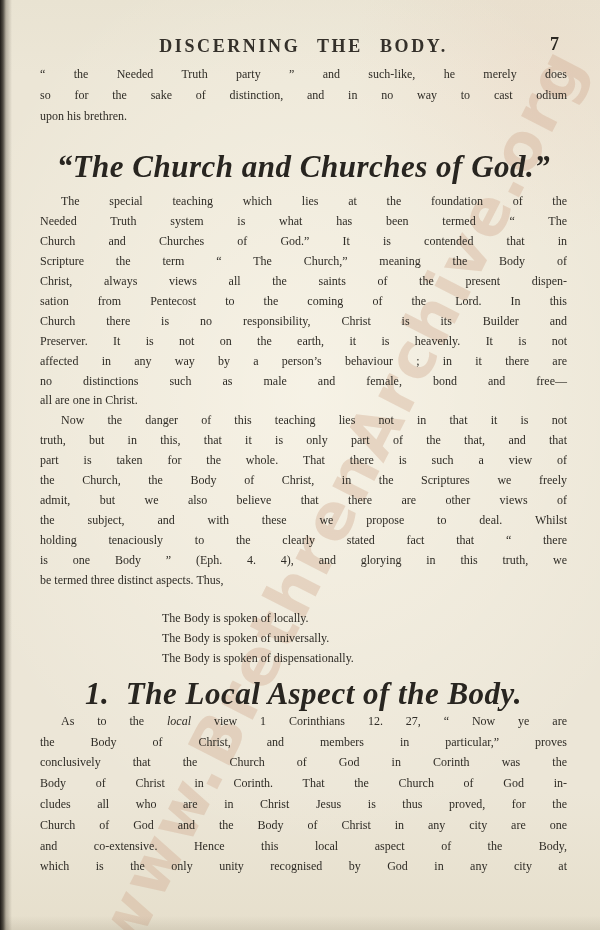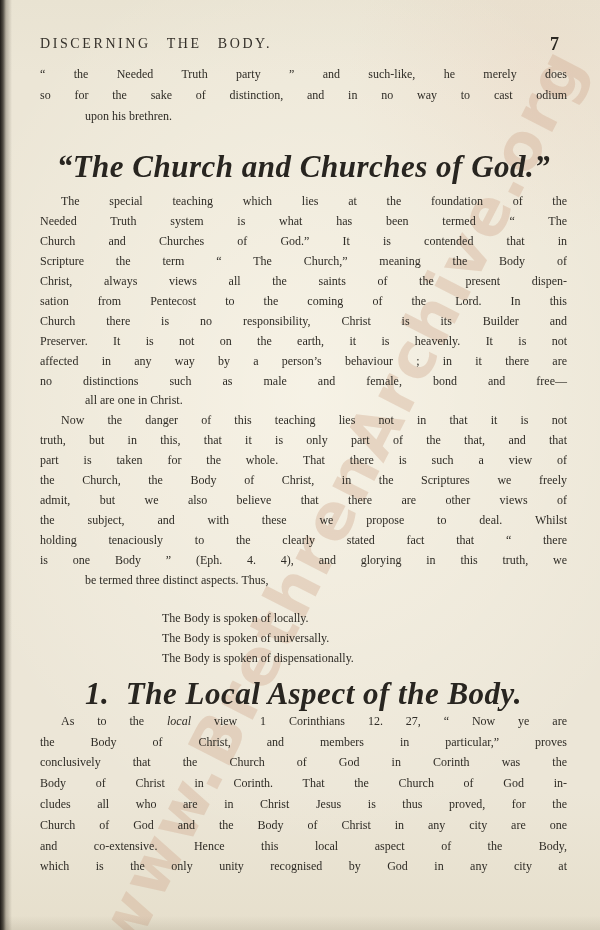--- a/index.html
+++ b/index.html
@@ -35,37 +35,37 @@
     font-family: "DejaVu Sans", "Liberation Sans", sans-serif;
     font-weight: bold; font-size: 64px; letter-spacing: 3px;
     color: rgba(208, 168, 142, 0.38);
     white-space: nowrap; z-index: 1; pointer-events: none;
   }
   .content {
     position: absolute; left: 40px; right: 33px; top: 36px; z-index: 2;
   }
   .header-row { position: relative; height: 20px; }
   .running-head {
-    display: block; 
-    font-size: 14px; font-weight: 400;
+    display: block; text-align: center;
+    font-size: 18px; font-weight: 700;
     letter-spacing: 2.6px; word-spacing: 10px;
     color: #34302a;
   }
   .page-number {
     position: absolute; right: 8px; top: -2px;
     font-size: 18px; font-weight: bold; color: #2b2822;
   }
   .para { margin: 0; }
   .p1 { margin-top: 8px; }
   .tline {
     font-size: 12px; line-height: 19.9px;
     text-align: justify; text-align-last: justify;
   }
   .p1 .tline, .p4 .tline { line-height: 20.8px; }
-  .tline.last { text-align-last: left; margin-left: 45px; }
+  .tline.last { text-align-last: left; }
   .indent .tline:first-child { text-indent: 21px; }
   .heading {
     margin: 0; text-align: center; font-weight: bold; color: #282520;
     font-size: 31px; line-height: 34px; letter-spacing: 0.5px;
     white-space: pre-wrap;
     font-style: italic;
   }
   .heading.h1 { margin-top: 24px; }
   .heading.h2 { margin-top: 8px; }
   .para.p2 { margin-top: 8px; }

